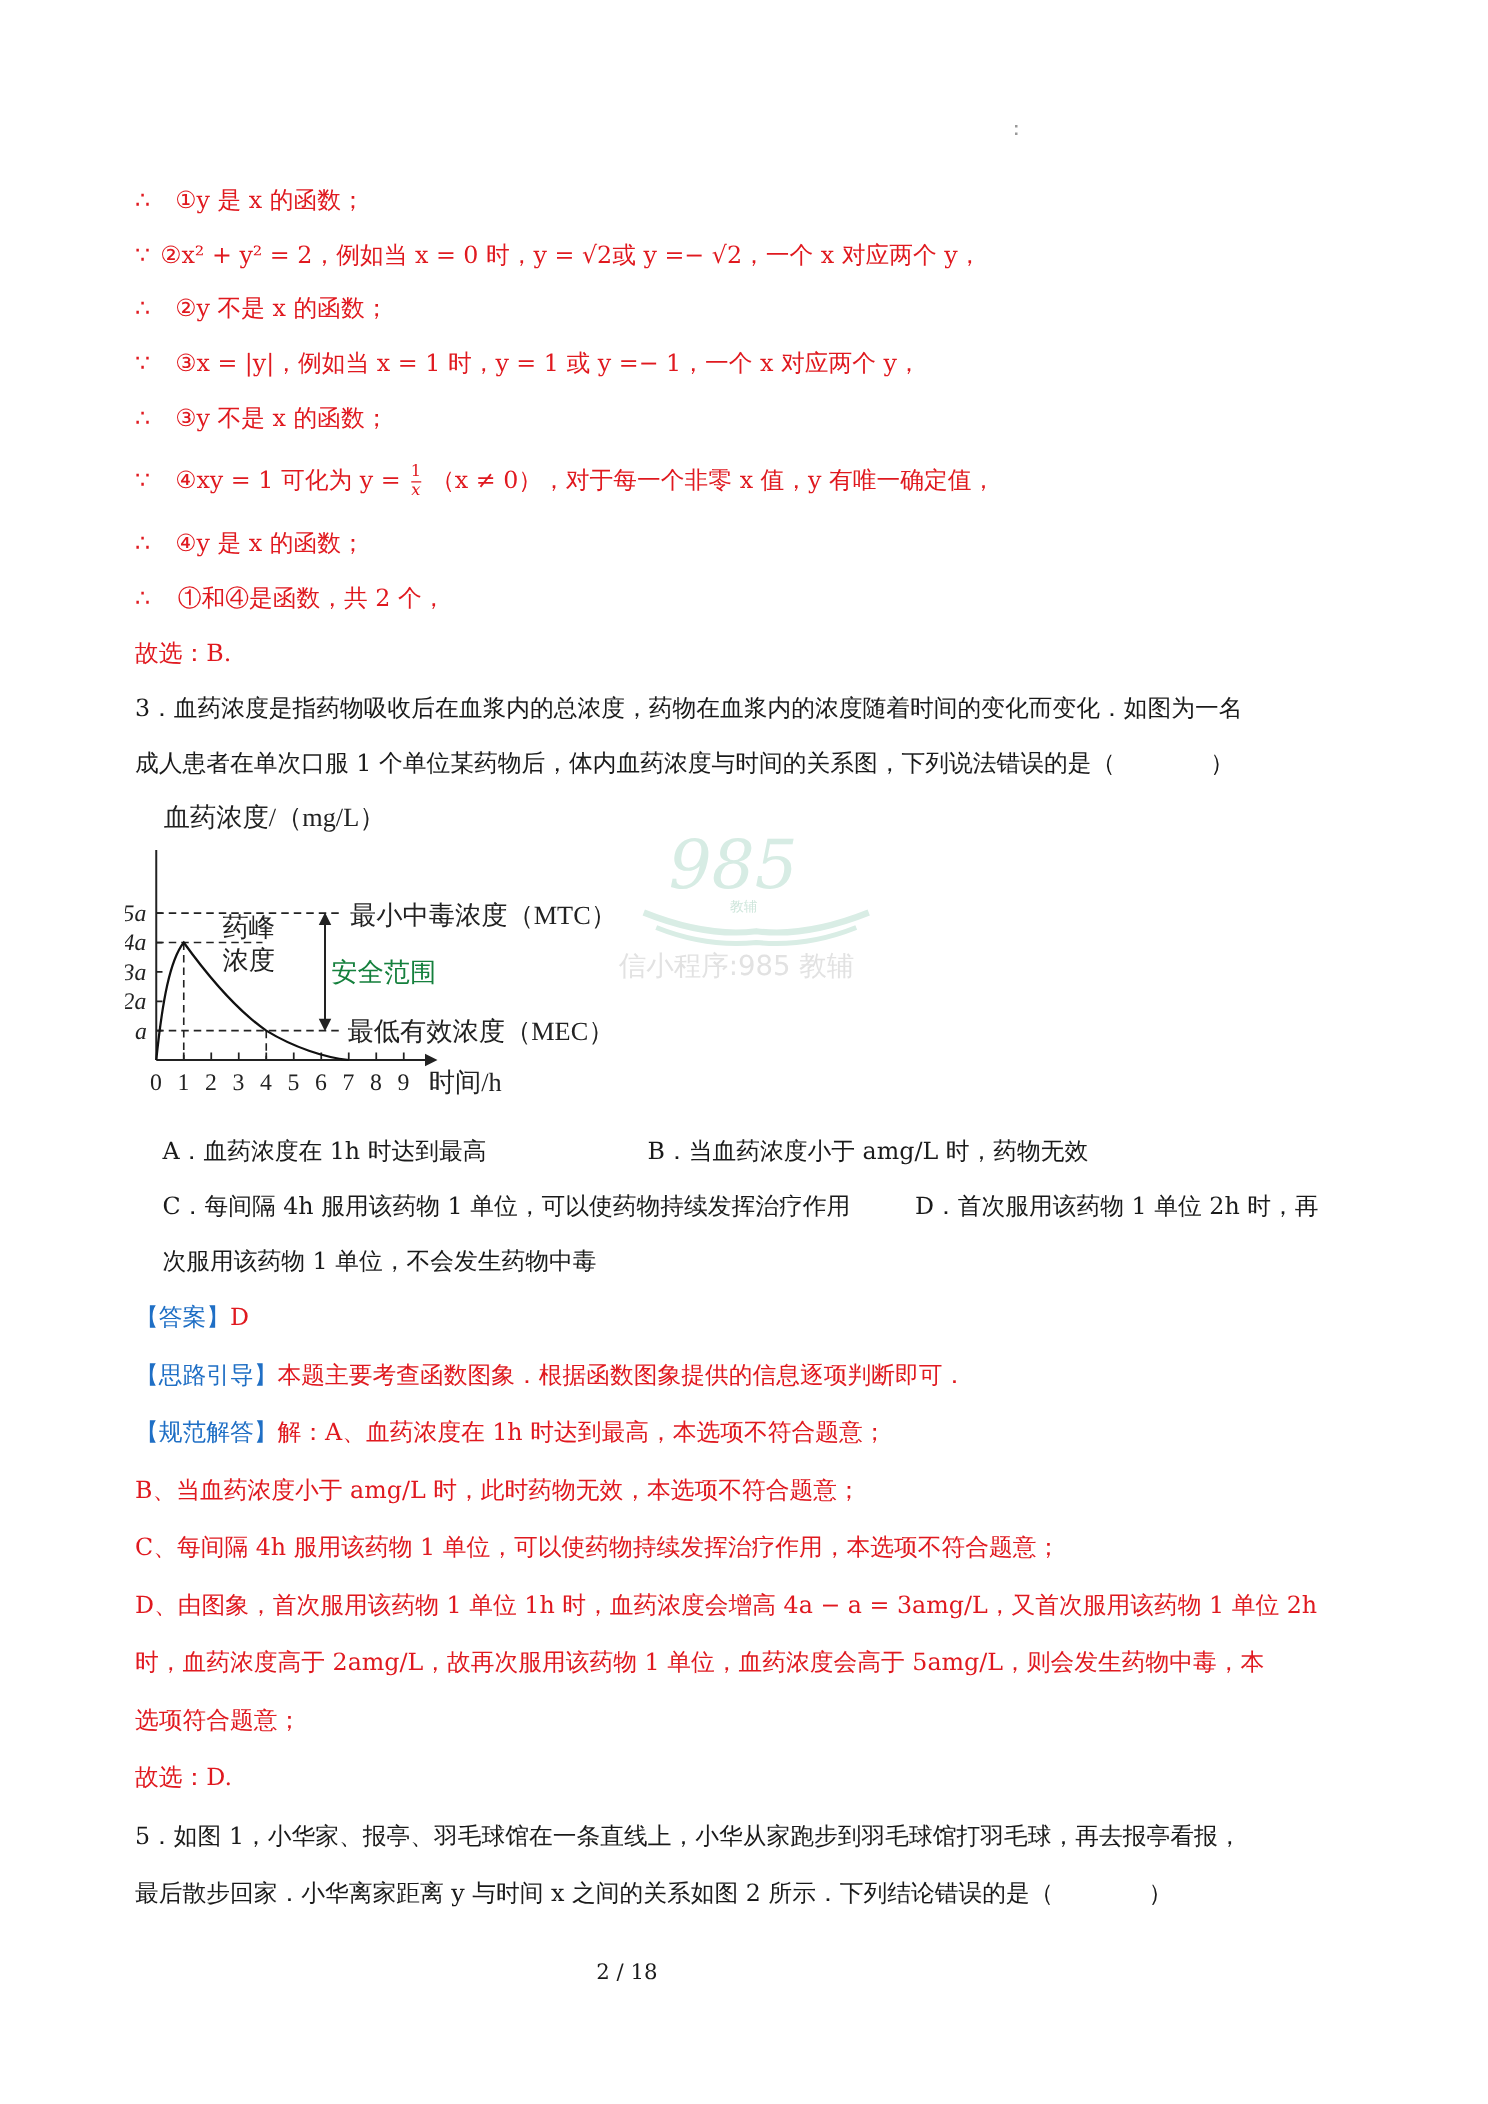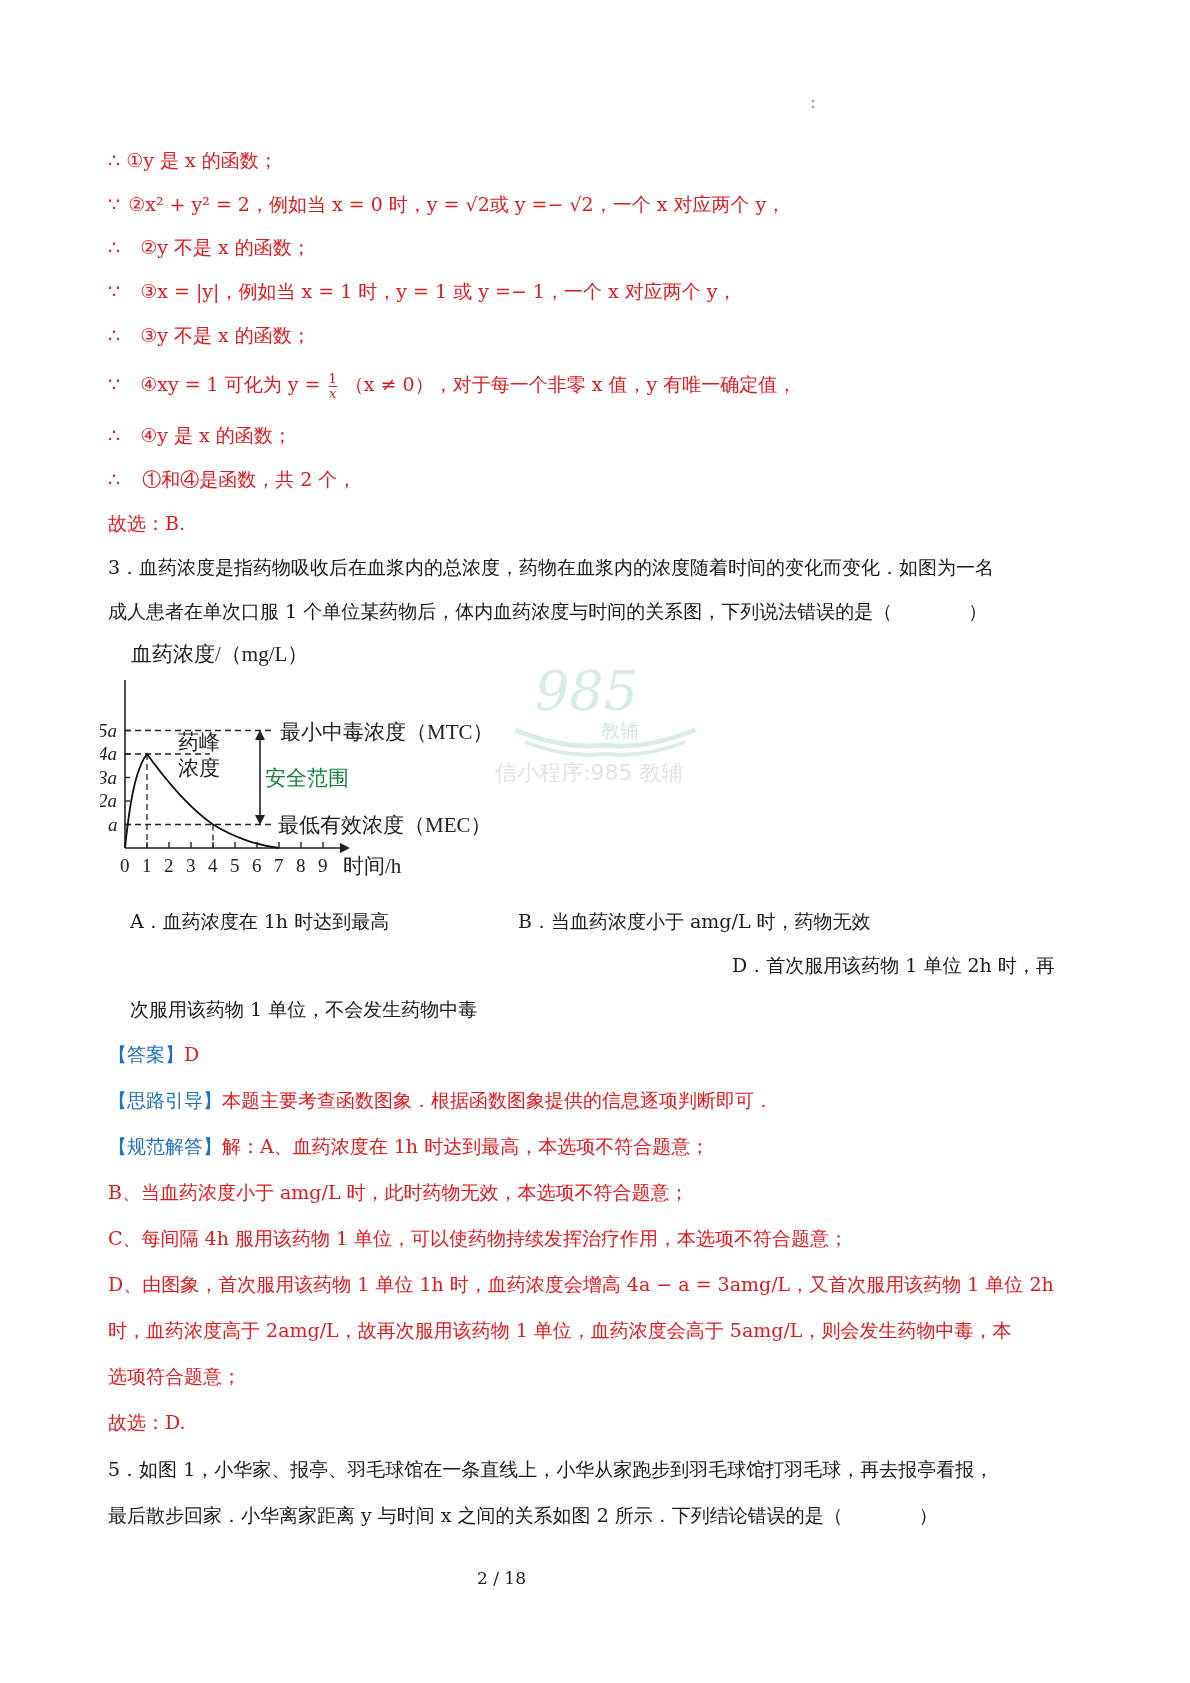--- a/index.html
+++ b/index.html
@@ -23,21 +23,21 @@
 
 <div class="page">
 
   <div class="marker">
       <i></i>
       <i></i>
     </div>
 
   <div class="line red" style="top:146px">
     <span>∴</span>
-    <span style="">①y 是 x 的函数；</span>
+    <span style="margin-left:14px">①y 是 x 的函数；</span>
   </div>
   <div class="line red" style="top:190px">
     <span>∵</span>
     <span style="margin-left:2px">②x² + y² = 2，例如当 x = 0 时，y = √2或 y =− √2，一个 x 对应两个 y，</span>
   </div>
   <div class="line red" style="top:233px">
     <span>∴</span>
     <span style="margin-left:14px">②y 不是 x 的函数；</span>
   </div>
   <div class="line red" style="top:277px">
@@ -136,30 +136,31 @@
     <span style="position:absolute;left:243px;top:172px;font-size:21px;font-family:'Liberation Serif',serif;color:#222">时间/h</span>
     <span style="position:absolute;left:180px;top:38px;font-size:21px;font-family:'Liberation Serif',serif;color:#222">最小中毒浓度（MTC）</span>
     <span style="position:absolute;left:178px;top:131px;font-size:21px;font-family:'Liberation Serif',serif;color:#222">最低有效浓度（MEC）</span>
     <span style="position:absolute;left:78px;top:48px;font-size:21px;font-family:'Liberation Serif',serif;color:#222">药峰</span>
     <span style="position:absolute;left:78px;top:74px;font-size:21px;font-family:'Liberation Serif',serif;color:#222">浓度</span>
     <span style="position:absolute;left:165px;top:84px;font-size:21px;font-family:Liberation Sans, sans-serif;color:#15803d">安全范围</span>
   </div>
 
   <div class="watermark">
     <div style="position:absolute;left:30px;top:0;font-size:54px;font-style:italic;color:#d7ece4;font-family:'DejaVu Serif',serif">985</div>
-    <div style="position:absolute;left:96px;top:58px;font-size:19px;color:#cfe6dc">教辅</div>
+    <div style="position:absolute;left:79px;top:58px;font-size:11px;color:#cfe6dc">教辅</div>
     <svg style="position:absolute;left:0;top:60px" width="200" height="40">
       <path d="M10,10 Q60,30 100,25 Q140,30 190,10" stroke="#d9ede5" stroke-width="5" fill="none"></path>
       <path d="M20,22 Q60,38 100,34 Q140,38 180,22" stroke="#d9ede5" stroke-width="4" fill="none"></path>
     </svg>
     <div style="position:absolute;left:-10px;top:98px;font-size:22px;color:#e2e2e2;white-space:nowrap;font-family:'DejaVu Sans',sans-serif">信小程序:985 教辅</div>
   </div>
 
   <div class="opt" style="left:130px;top:907px">A．血药浓度在 1h 时达到最高</div>
   <div class="opt" style="left:518px;top:907px">B．当血药浓度小于 amg/L 时，药物无效</div>
+  <div class="opt" style="left:130px;top:951px">C．每间隔 4h 服用该药物 1 单位，可以使药物持续发挥治疗作用</div>
   <div class="opt" style="left:732px;top:951px">D．首次服用该药物 1 单位 2h 时，再</div>
   <div class="opt" style="left:130px;top:995px">次服用该药物 1 单位，不会发生药物中毒</div>
 
   <div class="line" style="top:1040px">
     <span class="blue">【答案】</span><span class="red">D</span>
   </div>
   <div class="line" style="top:1086px">
     <span class="blue">【思路引导】</span><span class="red">本题主要考查函数图象．根据函数图象提供的信息逐项判断即可．</span>
   </div>
   <div class="line" style="top:1132px">

